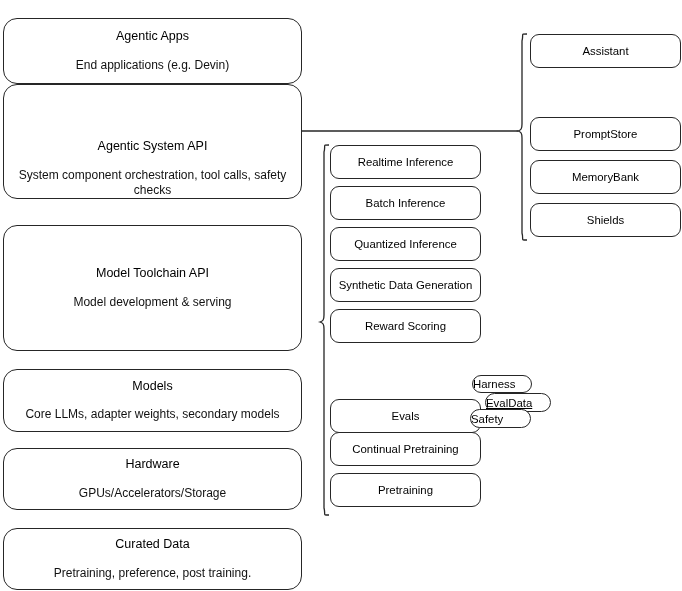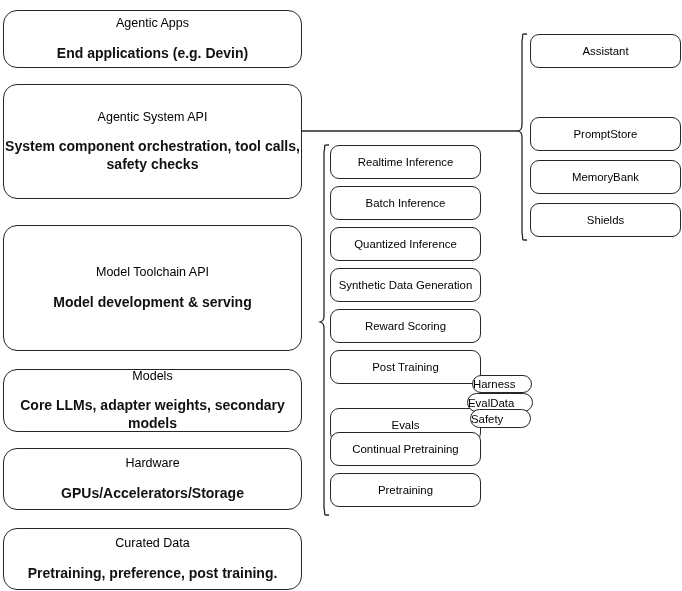--- a/index.html
+++ b/index.html
@@ -37,24 +37,23 @@
   .layer {
     border-radius: 14px;
     left: 3px;
     width: 299px;
   }
   .layer .title {
     font-size: 12.5px;
     color: #000;
   }
   .layer .sub {
-    font-size: 14px;
+    font-size: 12px;
     color: #111;
     margin-top: 13px;
-    font-weight: bold;
   }
   
   .pillbox {
     border-radius: 9px;
     height: 34px;
     font-size: 11.4px;
     justify-content: center;
   }
   .mid {
     left: 330px;
@@ -113,26 +112,26 @@
 
     <path d="M 329 145
              C 322 145, 326 145, 324 152
              L 324 315
              C 324 320, 323 321, 320 322
              C 323 323, 324 324, 324 329
              L 324 508
              C 326 515, 322 515, 329 515"></path>
   </svg>
 
-  <div class="box layer" style="top:10px; height:58px;">
+  <div class="box layer" style="top:18px; height:66px;">
     <div class="title">Agentic Apps</div>
     <div class="sub">End applications (e.g. Devin)</div>
   </div>
 
-  <div class="box layer" style="top:84px; height:115px;">
+  <div class="box layer" style="top:84px; height:115px;justify-content:flex-end;">
     <div class="title">Agentic System API</div>
     <div class="sub">System component orchestration, tool calls, safety checks</div>
   </div>
 
   <div class="box layer" style="top:225px; height:126px;">
     <div class="title">Model Toolchain API</div>
     <div class="sub">Model development &amp; serving</div>
   </div>
 
   <div class="box layer" style="top:369px; height:63px;">
@@ -158,37 +157,34 @@
   </div>
   <div class="box pillbox mid" style="top:227px;">
     <span>Quantized Inference</span>
   </div>
   <div class="box pillbox mid" style="top:268px;">
     <span>Synthetic Data Generation</span>
   </div>
   <div class="box pillbox mid" style="top:309px;">
     <span>Reward Scoring</span>
   </div>
-  <div class="box pillbox mid" style="top:350px;">
-    <span>Post Training</span>
-  </div>
-  <div class="box pillbox mid" style="top:408px;">
+  <div class="box pillbox mid" style="top:399px;">
     <span>Evals</span>
   </div>
   <div class="box pillbox mid" style="top:432px;">
     <span>Continual Pretraining</span>
   </div>
   <div class="box pillbox mid" style="top:473px;">
     <span>Pretraining</span>
   </div>
 
   <div class="tag" style="left:472px; top:375px; width:60px; height:18px;">
     <span>Harness</span>
   </div>
-  <div class="tag" style="left:467px; top:393px; width:66px; height:19px;">
+  <div class="tag" style="left:485px; top:393px; width:66px; height:19px;text-decoration:underline;">
     <span>EvalData</span>
   </div>
   <div class="tag" style="left:470px; top:409px; width:61px; height:19px;">
     <span>Safety</span>
   </div>
 
   <div class="box pillbox rightcol" style="top:34px;">
     <span>Assistant</span>
   </div>
   <div class="box pillbox rightcol" style="top:117px;">

